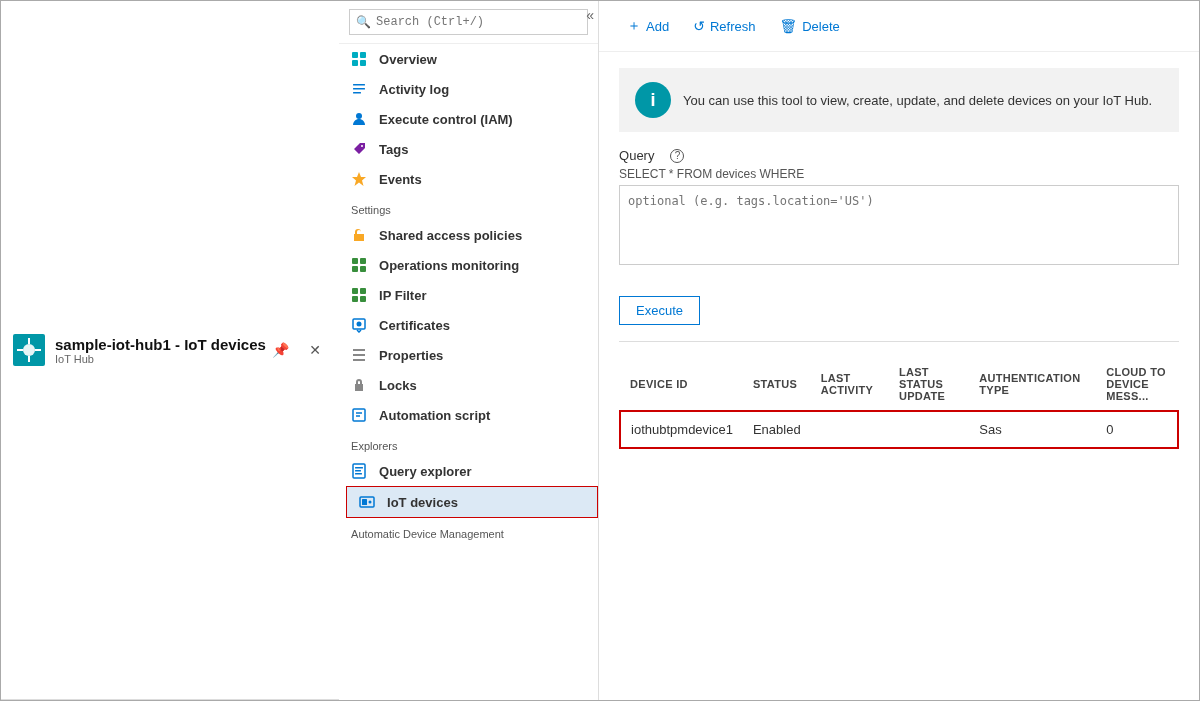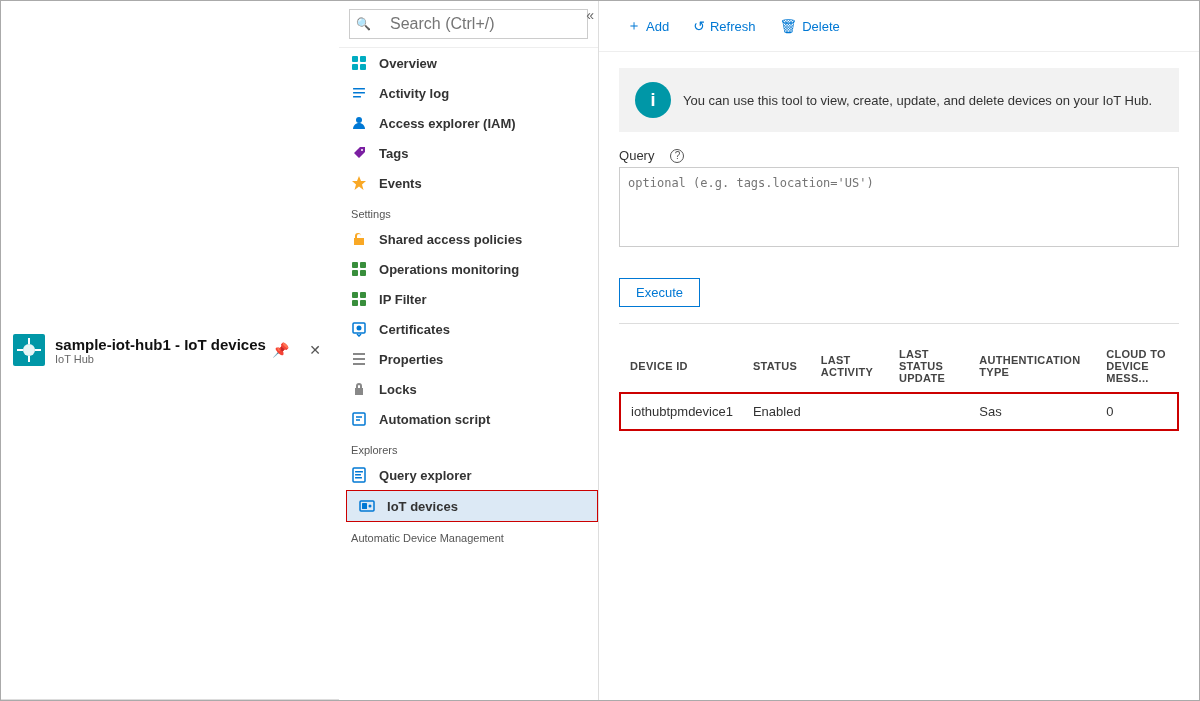--- a/index.html
+++ b/index.html
@@ -84,25 +84,26 @@
       z-index: 10;
     }
 
     .sidebar-search {
       padding: 8px 10px;
       border-bottom: 1px solid #eee;
     }
 
     .sidebar-search input {
       width: 100%;
-      padding: 5px 8px 5px 40px;
+      padding: 5px 8px 5px 26px;
       border: 1px solid #ccc;
-      font-size: 16px;
+      font-size: 12px;
       color: #666;
       background: #fff;
+      font-family: Liberation Mono, monospace;
     }
 
     .search-wrap {
       position: relative;
     }
 
     .search-wrap .search-icon-inner {
       position: absolute;
       left: 7px;
       top: 50%;
@@ -372,21 +373,21 @@
           </span>
           <span>Activity log</span>
         </div>
         <div class="sidebar-item">
           <span class="icon-dot icon-blue">
             <svg width="16" height="16" viewBox="0 0 16 16" fill="currentColor">
                 <circle cx="8" cy="5" r="3"></circle>
                 <path d="M2 14c0-3.3 2.7-6 6-6s6 2.7 6 6"></path>
               </svg>
           </span>
-          <span>Access explorer (IAM)</span>
+          <span>Execute control (IAM)</span>
         </div>
         <div class="sidebar-item">
           <span class="icon-dot icon-purple">
             <svg width="16" height="16" viewBox="0 0 16 16" fill="currentColor">
                 <path d="M13 2H9L3 8l5 5 6-6V2zm-2 2a1 1 0 110 2 1 1 0 010-2z"></path>
               </svg>
           </span>
           <span>Tags</span>
         </div>
         <div class="sidebar-item">
@@ -520,20 +521,21 @@
           <div class="info-icon-circle">i</div>
           <span>You can use this tool to view, create, update, and delete devices on your IoT Hub.</span>
         </div>
 
         
         <div class="query-section">
           <div class="query-label">
             <span>Query</span>
             <span class="info-help-icon">?</span>
           </div>
+          <div class="query-prefix">SELECT * FROM devices WHERE</div>
           <textarea class="query-input-box" placeholder="optional (e.g. tags.location='US')" style=""></textarea>
         </div>
 
         <button class="execute-btn">Execute</button>
 
         <hr class="divider">
 
         
         <table class="devices-table">
           <thead>

